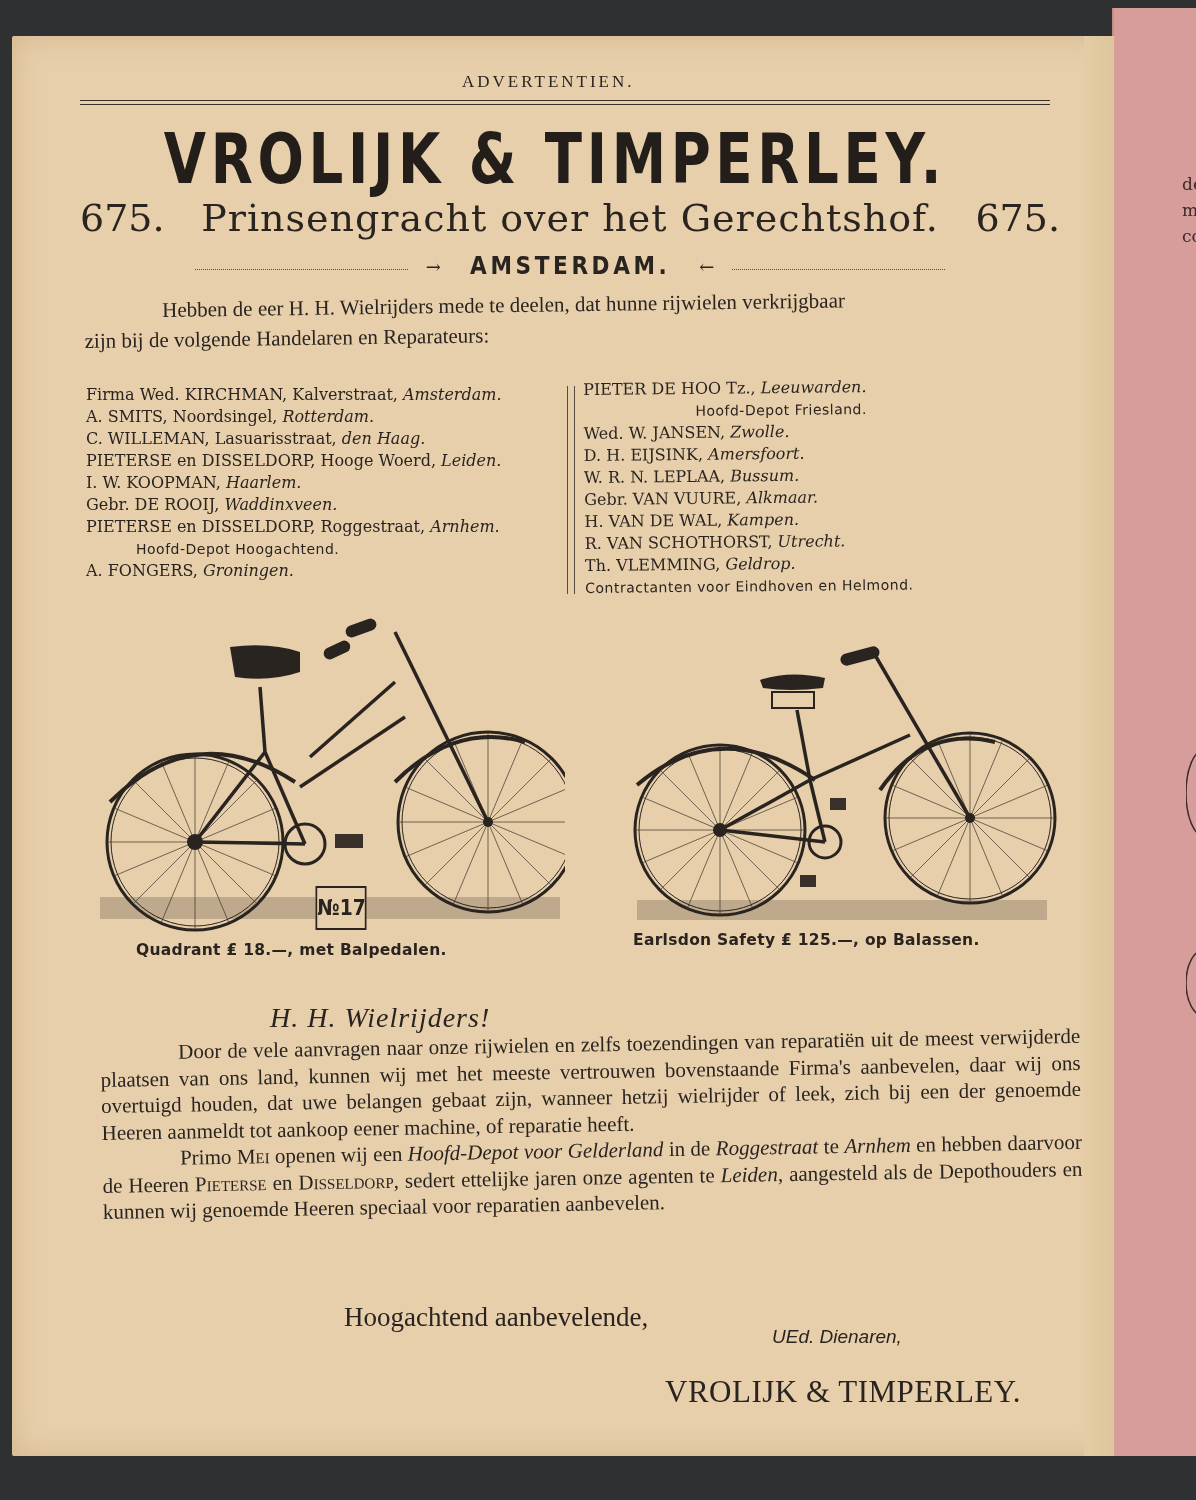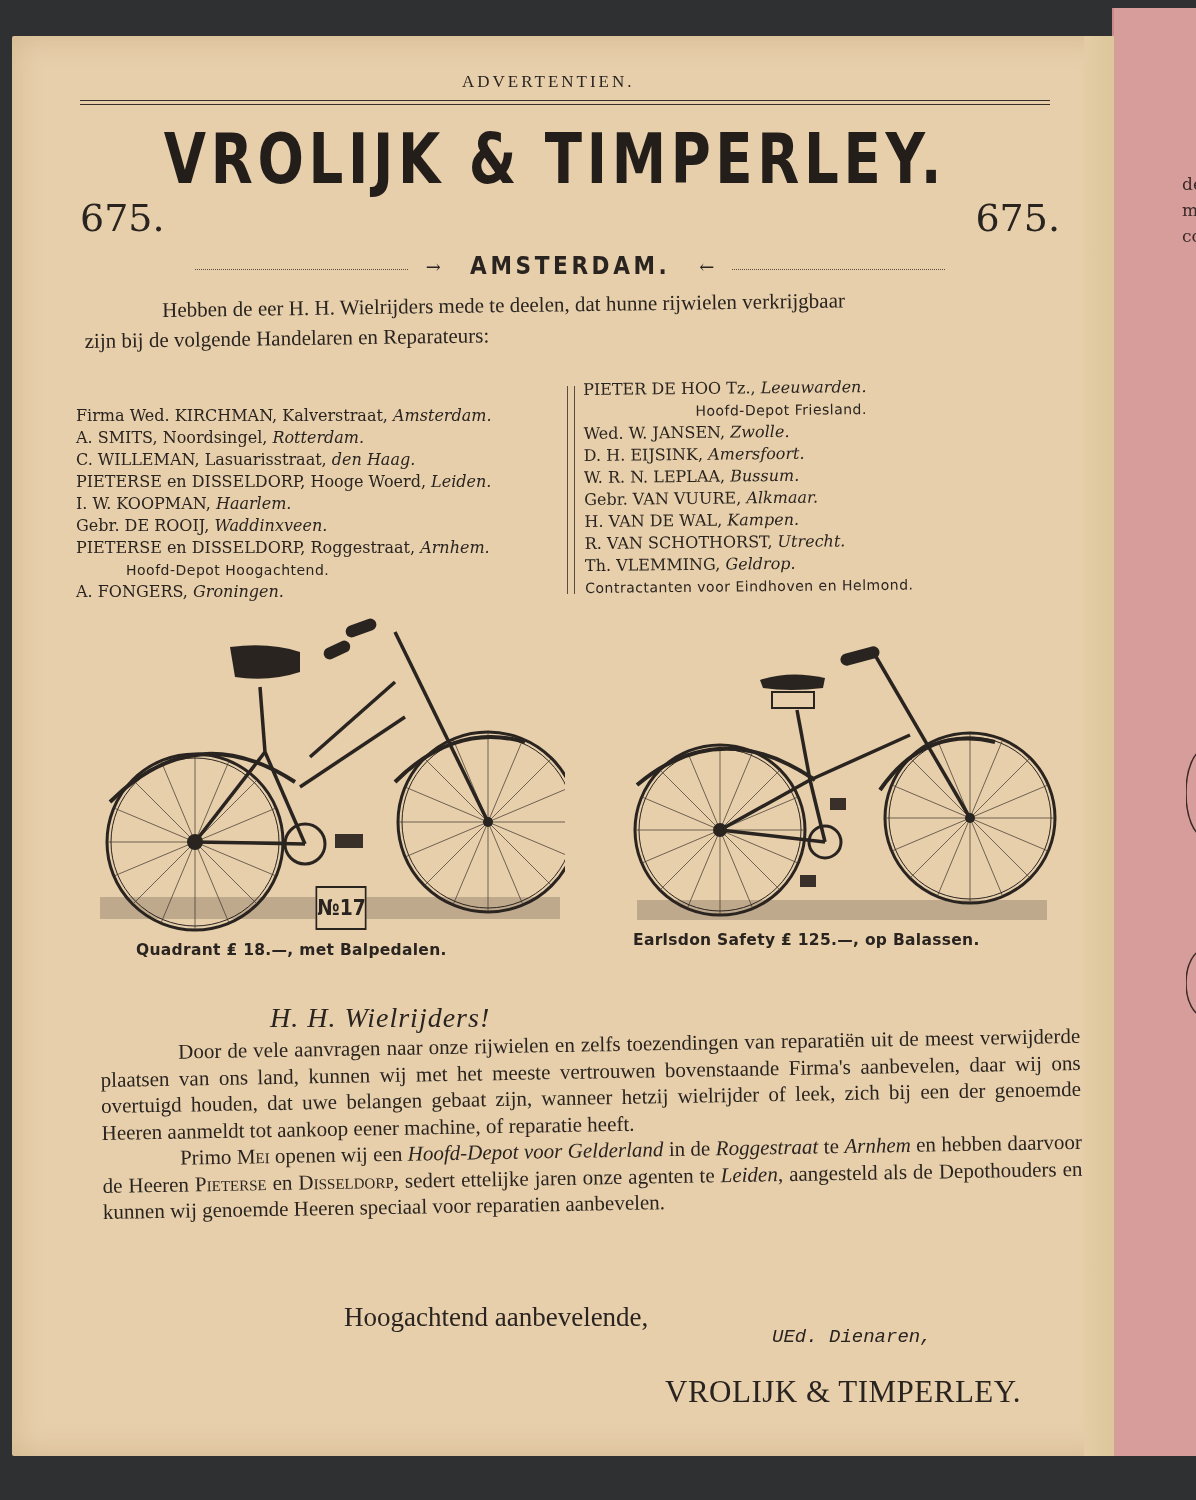--- a/index.html
+++ b/index.html
@@ -17,39 +17,39 @@
   .address-row .mid{letter-spacing:1px;}
   .city-row{position:absolute;left:195px;top:252px;width:750px;display:flex;align-items:center;justify-content:center;gap:18px;}
   .wavy{flex:1;height:6px;border-bottom:1.5px dotted #5a4a40;}
   .city{font-family:"DejaVu Sans",sans-serif;font-weight:bold;font-size:24px;letter-spacing:4px;transform:scaleX(0.9);}
   .arrow{font-size:18px;}
 
   .intro{position:absolute;left:84px;top:296px;width:975px;font-family:"Liberation Serif",serif;font-size:21px;line-height:30px;transform:rotate(-0.8deg);transform-origin:left top;}
   .intro p{margin:0;}
   .intro .indent{padding-left:78px;}
 
-  .dealers-left{position:absolute;left:76px;top:384px;width:480px;font-family:"DejaVu Serif",serif;font-size:16px;line-height:22px;margin-top:21px;}
+  .dealers-left{position:absolute;left:86px;top:384px;width:480px;font-family:"DejaVu Serif",serif;font-size:16px;line-height:22px;}
   .dealers-right{position:absolute;left:583px;top:379px;width:490px;font-family:"DejaVu Serif",serif;font-size:16px;line-height:22px;transform:rotate(-0.6deg);transform-origin:left top;}
   .dealer .city-i{font-style:italic;}
   .dealer .sub{display:block;padding-left:50px;font-family:"DejaVu Sans",sans-serif;font-size:14px;letter-spacing:0.5px;}
   .dealers-right .dealer .sub{padding-left:112px;}
   .divider{position:absolute;left:567px;top:386px;width:6px;height:208px;border-left:1.5px solid #5a4a40;border-right:1.5px solid #5a4a40;}
 
   .bike{position:absolute;}
   .bike svg{display:block;}
   .badge{position:absolute;left:311px;top:886px;width:56px;height:40px;border:2px solid #2a2420;background:#e7cfab;font-family:"DejaVu Sans",sans-serif;font-weight:bold;font-size:22px;text-align:center;line-height:40px;transform:scaleX(0.85);}
   .caption{position:absolute;font-family:"DejaVu Sans",sans-serif;font-weight:bold;font-size:15.5px;color:#2a2420;letter-spacing:0.3px;}
 
   .salutation{position:absolute;left:270px;top:1002px;font-family:Liberation Serif, serif;font-style:italic;font-size:28px;letter-spacing:1px;}
   .body-text{position:absolute;left:100px;top:1040px;width:980px;font-family:"Liberation Serif",serif;font-size:21px;line-height:26.5px;transform:rotate(-1deg);transform-origin:left top;text-align:justify;}
   .body-text p{margin:0;text-indent:78px;}
   .body-text .i{font-style:italic;}
   .body-text .sc{font-variant:small-caps;}
   .closing{position:absolute;left:344px;top:1302px;font-family:Liberation Serif, serif;font-size:27px;}
-  .servants{position:absolute;left:772px;top:1326px;font-family:Liberation Mono, monospace;font-style:italic;font-size:19px;}
+  .servants{position:absolute;left:772px;top:1326px;font-family:Liberation Sans, sans-serif;font-style:italic;font-size:19px;}
   .signature{position:absolute;left:665px;top:1374px;font-family:"Liberation Serif",serif;font-size:31px;letter-spacing:0.5px;}
 </style>
 </head>
 <body>
 
 <div class="next-page">
   <div class="frag" style="top:164px">de</div>
   <div class="frag" style="top:190px">m</div>
   <div class="frag" style="top:216px">co</div>
   <svg style="position:absolute;left:72px;top:740px" width="20" height="90">
@@ -64,20 +64,21 @@
 <div class="page-edge"></div>
 
 <div class="header-label">ADVERTENTIEN.</div>
 <div class="rule" style="top:100px"></div>
 <div class="rule" style="top:104px"></div>
 
 <div class="title">VROLIJK &amp; TIMPERLEY.</div>
 
 <div class="address-row">
   <span>675.</span>
+  <span class="mid">Prinsengracht over het Gerechtshof.</span>
   <span>675.</span>
 </div>
 
 <div class="city-row">
   <div class="wavy"></div>
   <span class="arrow">→</span>
   <span class="city">AMSTERDAM.</span>
   <span class="arrow">←</span>
   <div class="wavy"></div>
 </div>

